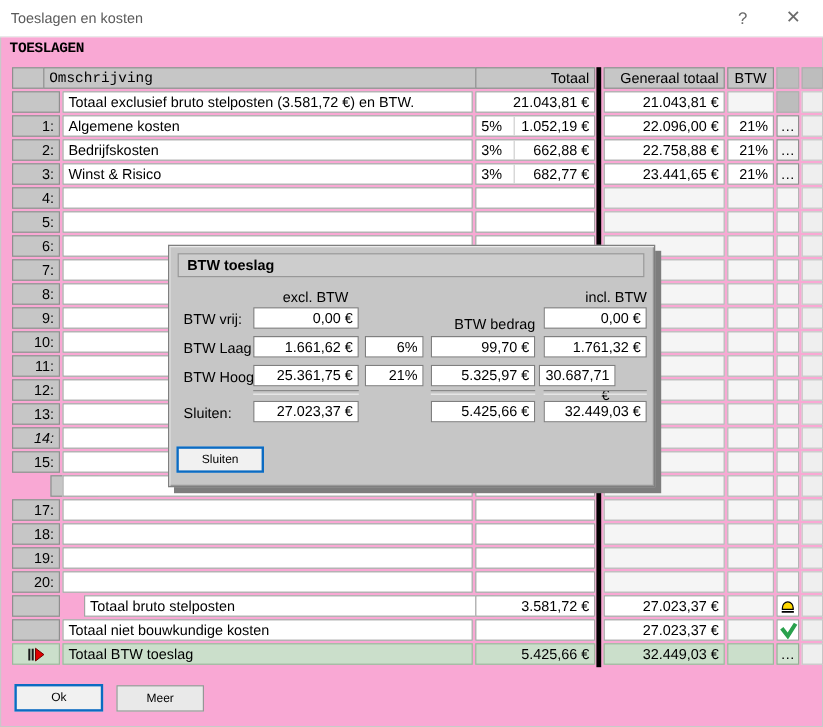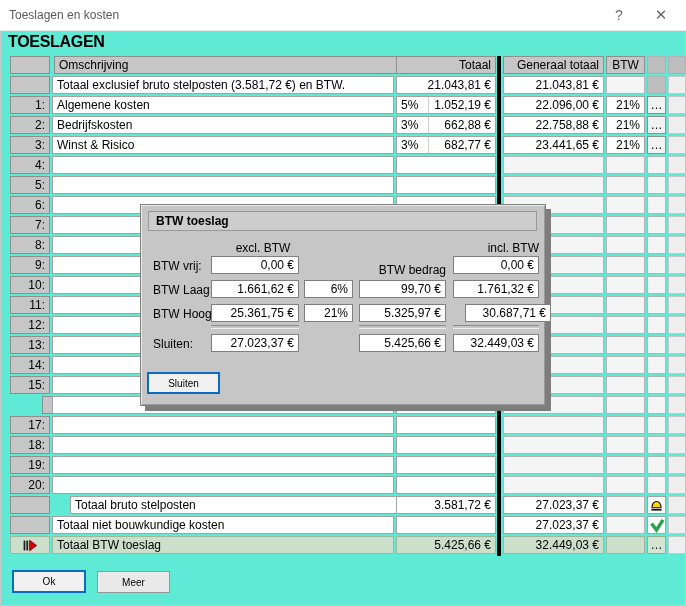--- a/index.html
+++ b/index.html
@@ -1,27 +1,27 @@
 <!DOCTYPE html>
 <html><head>
 <meta charset="utf-8">
 <style>
   html,body{margin:0;padding:0;}
   body{width:686px;height:606px;font-family:"Liberation Sans",sans-serif;}
-  .win{position:relative;width:686px;height:606px;background:#5eead4;overflow:hidden;
+  .win{position:relative;width:686px;height:606px;background:#f9a8d4;overflow:hidden;
        box-shadow:inset 0 0 0 1px #c9c9c9;}
   .titlebar{position:absolute;left:0;top:0;width:686px;height:30px;background:#ffffff;
             border-bottom:1px solid #e9e9e9;}
   .titletext{position:absolute;left:9px;top:0;line-height:30px;font-size:12px;color:#5a5a5a;}
   .cap{position:absolute;top:0;width:26px;height:30px;line-height:30px;text-align:center;
        color:#6b6b6b;font-size:14px;cursor:default;}
   .cap.help{left:606px;}
   .cap.close{left:648px;font-size:15px;}
-  .heading{position:absolute;left:8px;top:33px;font-size:16px;font-weight:bold;color:#000;
-           letter-spacing:-0.3px;}
+  .heading{position:absolute;left:8px;top:33px;font-size:12px;font-weight:bold;color:#000;
+           letter-spacing:-0.3px;font-family:Liberation Mono, monospace;}
   #grid{position:absolute;left:10px;top:56px;width:676px;height:500px;}
   .c{position:absolute;height:18px;box-sizing:border-box;font-size:12px;line-height:16px;
      padding:0 4px;white-space:nowrap;overflow:hidden;color:#000;}
   .fixed{background:#c6c6c6;border:1px solid #8f8f8f;}
   .white{background:#ffffff;border:1px solid #a3a3a3;}
   .lite{background:#f5f5f5;border:1px solid #b5b5b5;}
   .cutlite{background:#efefef;border:1px solid #c6c6c6;}
   .grayflat{background:#bdbdbd;border:1px solid #b0b0b0;}
   .green{background:#cbdfcb;border:1px solid #9db69d;}
   .greenbtn{background:#d3e4d3;border:1px solid #96ad96;}
@@ -61,21 +61,21 @@
   <div class="titlebar">
     <span class="titletext">Toeslagen en kosten</span>
     <span class="cap help">?</span>
     <span class="cap close">✕</span>
   </div>
 
   <div class="heading">TOESLAGEN</div>
 
   <div id="grid">
       <div class="c fixed" style="left: 0px; width: 40px; top: 0px;"></div>
-      <div class="c fixed" style="left: 44px; width: 370px; top: 0px;">Omschrijving</div>
+      <div class="c fixed" style="left: 26px; width: 370px; top: 0px; font-family: Liberation Mono, monospace;">Omschrijving</div>
       <div class="c fixed r" style="left: 386px; width: 100px; top: 0px;">Totaal</div>
       <div class="c fixed r" style="left: 493px; width: 101px; top: 0px;">Generaal totaal</div>
       <div class="c fixed ctr" style="left: 596px; width: 39px; top: 0px;">BTW</div>
       <div class="c grayflat" style="left: 637px; width: 19px; top: 0px;"></div>
       <div class="c grayflat" style="left: 658px; width: 18px; top: 0px;"></div>
       <div class="c fixed" style="left: 0px; width: 40px; top: 20px;"></div>
       <div class="c white b" style="left: 42px; width: 342px; top: 20px;">Totaal exclusief bruto stelposten (3.581,72 €) en BTW.</div>
       <div class="c white r b" style="left: 386px; width: 100px; top: 20px;">21.043,81 €</div>
       <div class="c white r b" style="left: 493px; width: 101px; top: 20px;">21.043,81 €</div>
       <div class="c lite" style="left: 596px; width: 39px; top: 20px;"></div>
@@ -174,21 +174,21 @@
       <div class="c lite" style="left: 596px; width: 39px; top: 260px;"></div>
       <div class="c lite" style="left: 637px; width: 19px; top: 260px;"></div>
       <div class="c cutlite" style="left: 658px; width: 18px; top: 260px;"></div>
       <div class="c fixed r" style="left: 0px; width: 40px; top: 280px;">13:</div>
       <div class="c white" style="left: 42px; width: 342px; top: 280px;"></div>
       <div class="c white" style="left: 386px; width: 100px; top: 280px;"></div>
       <div class="c lite" style="left: 493px; width: 101px; top: 280px;"></div>
       <div class="c lite" style="left: 596px; width: 39px; top: 280px;"></div>
       <div class="c lite" style="left: 637px; width: 19px; top: 280px;"></div>
       <div class="c cutlite" style="left: 658px; width: 18px; top: 280px;"></div>
-      <div class="c fixed r" style="left: 0px; width: 40px; top: 300px;">14:</div>
+      <div class="c fixed r" style="left: 0px; width: 40px; top: 300px; font-style: italic;">14:</div>
       <div class="c white" style="left: 42px; width: 342px; top: 300px;"></div>
       <div class="c white" style="left: 386px; width: 100px; top: 300px;"></div>
       <div class="c lite" style="left: 493px; width: 101px; top: 300px;"></div>
       <div class="c lite" style="left: 596px; width: 39px; top: 300px;"></div>
       <div class="c lite" style="left: 637px; width: 19px; top: 300px;"></div>
       <div class="c cutlite" style="left: 658px; width: 18px; top: 300px;"></div>
       <div class="c fixed r" style="left: 0px; width: 40px; top: 320px;">15:</div>
       <div class="c white" style="left: 42px; width: 342px; top: 320px;"></div>
       <div class="c white" style="left: 386px; width: 100px; top: 320px;"></div>
       <div class="c lite" style="left: 493px; width: 101px; top: 320px;"></div>
@@ -283,21 +283,21 @@
     <div class="dlg-label" style="top:76px;">BTW Laag:</div>
     <div class="dlg-field" style="top:75px;left:70px;width:88px;">1.661,62 €</div>
     <div class="dlg-field" style="top:75px;left:163px;width:49px;">6%</div>
     <div class="dlg-field" style="top:75px;left:218px;width:87px;">99,70 €</div>
     <div class="dlg-field" style="top:75px;left:312px;width:86px;">1.761,32 €</div>
 
     <div class="dlg-label" style="top:100px;">BTW Hoog:</div>
     <div class="dlg-field" style="top:99px;left:70px;width:88px;">25.361,75 €</div>
     <div class="dlg-field" style="top:99px;left:163px;width:49px;">21%</div>
     <div class="dlg-field" style="top:99px;left:218px;width:87px;">5.325,97 €</div>
-    <div class="dlg-field" style="top:99px;left:324px;width:86px;">30.687,71 €</div>
+    <div class="dlg-field" style="top:99px;left:308px;width:64px;">30.687,71 €</div>
 
     <div class="dlg-sep" style="left:70px;width:88px;"></div>
     <div class="dlg-sep" style="left:218px;width:87px;"></div>
     <div class="dlg-sep" style="left:312px;width:86px;"></div>
 
     <div class="dlg-label b" style="top:130px;">Sluiten:</div>
     <div class="dlg-field b" style="top:129px;left:70px;width:88px;">27.023,37 €</div>
     <div class="dlg-field b" style="top:129px;left:218px;width:87px;">5.425,66 €</div>
     <div class="dlg-field b" style="top:129px;left:312px;width:86px;">32.449,03 €</div>
 

